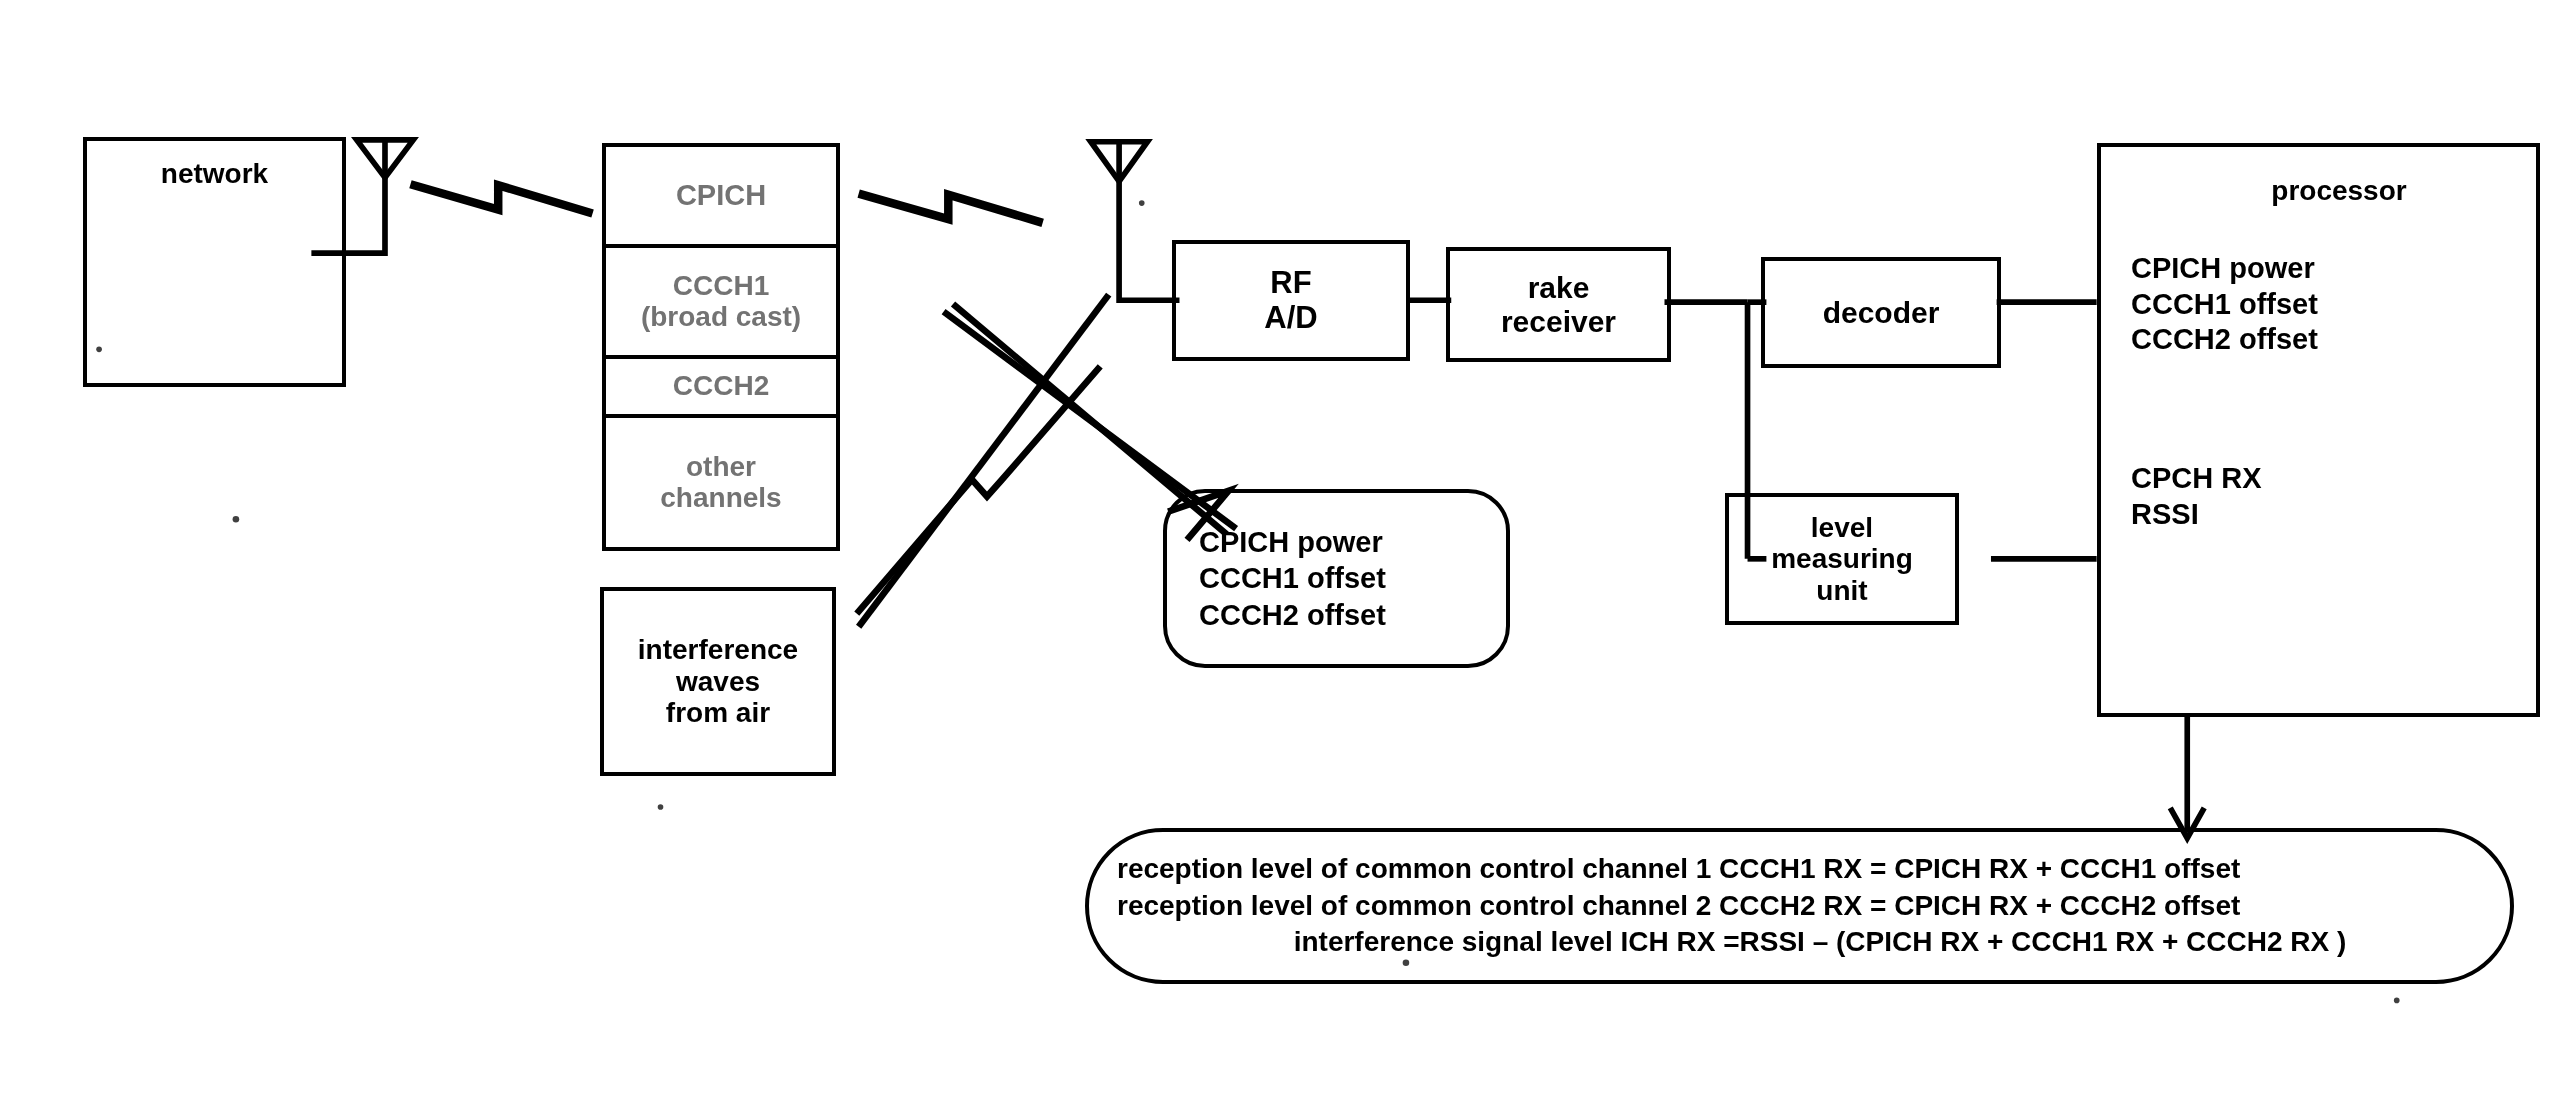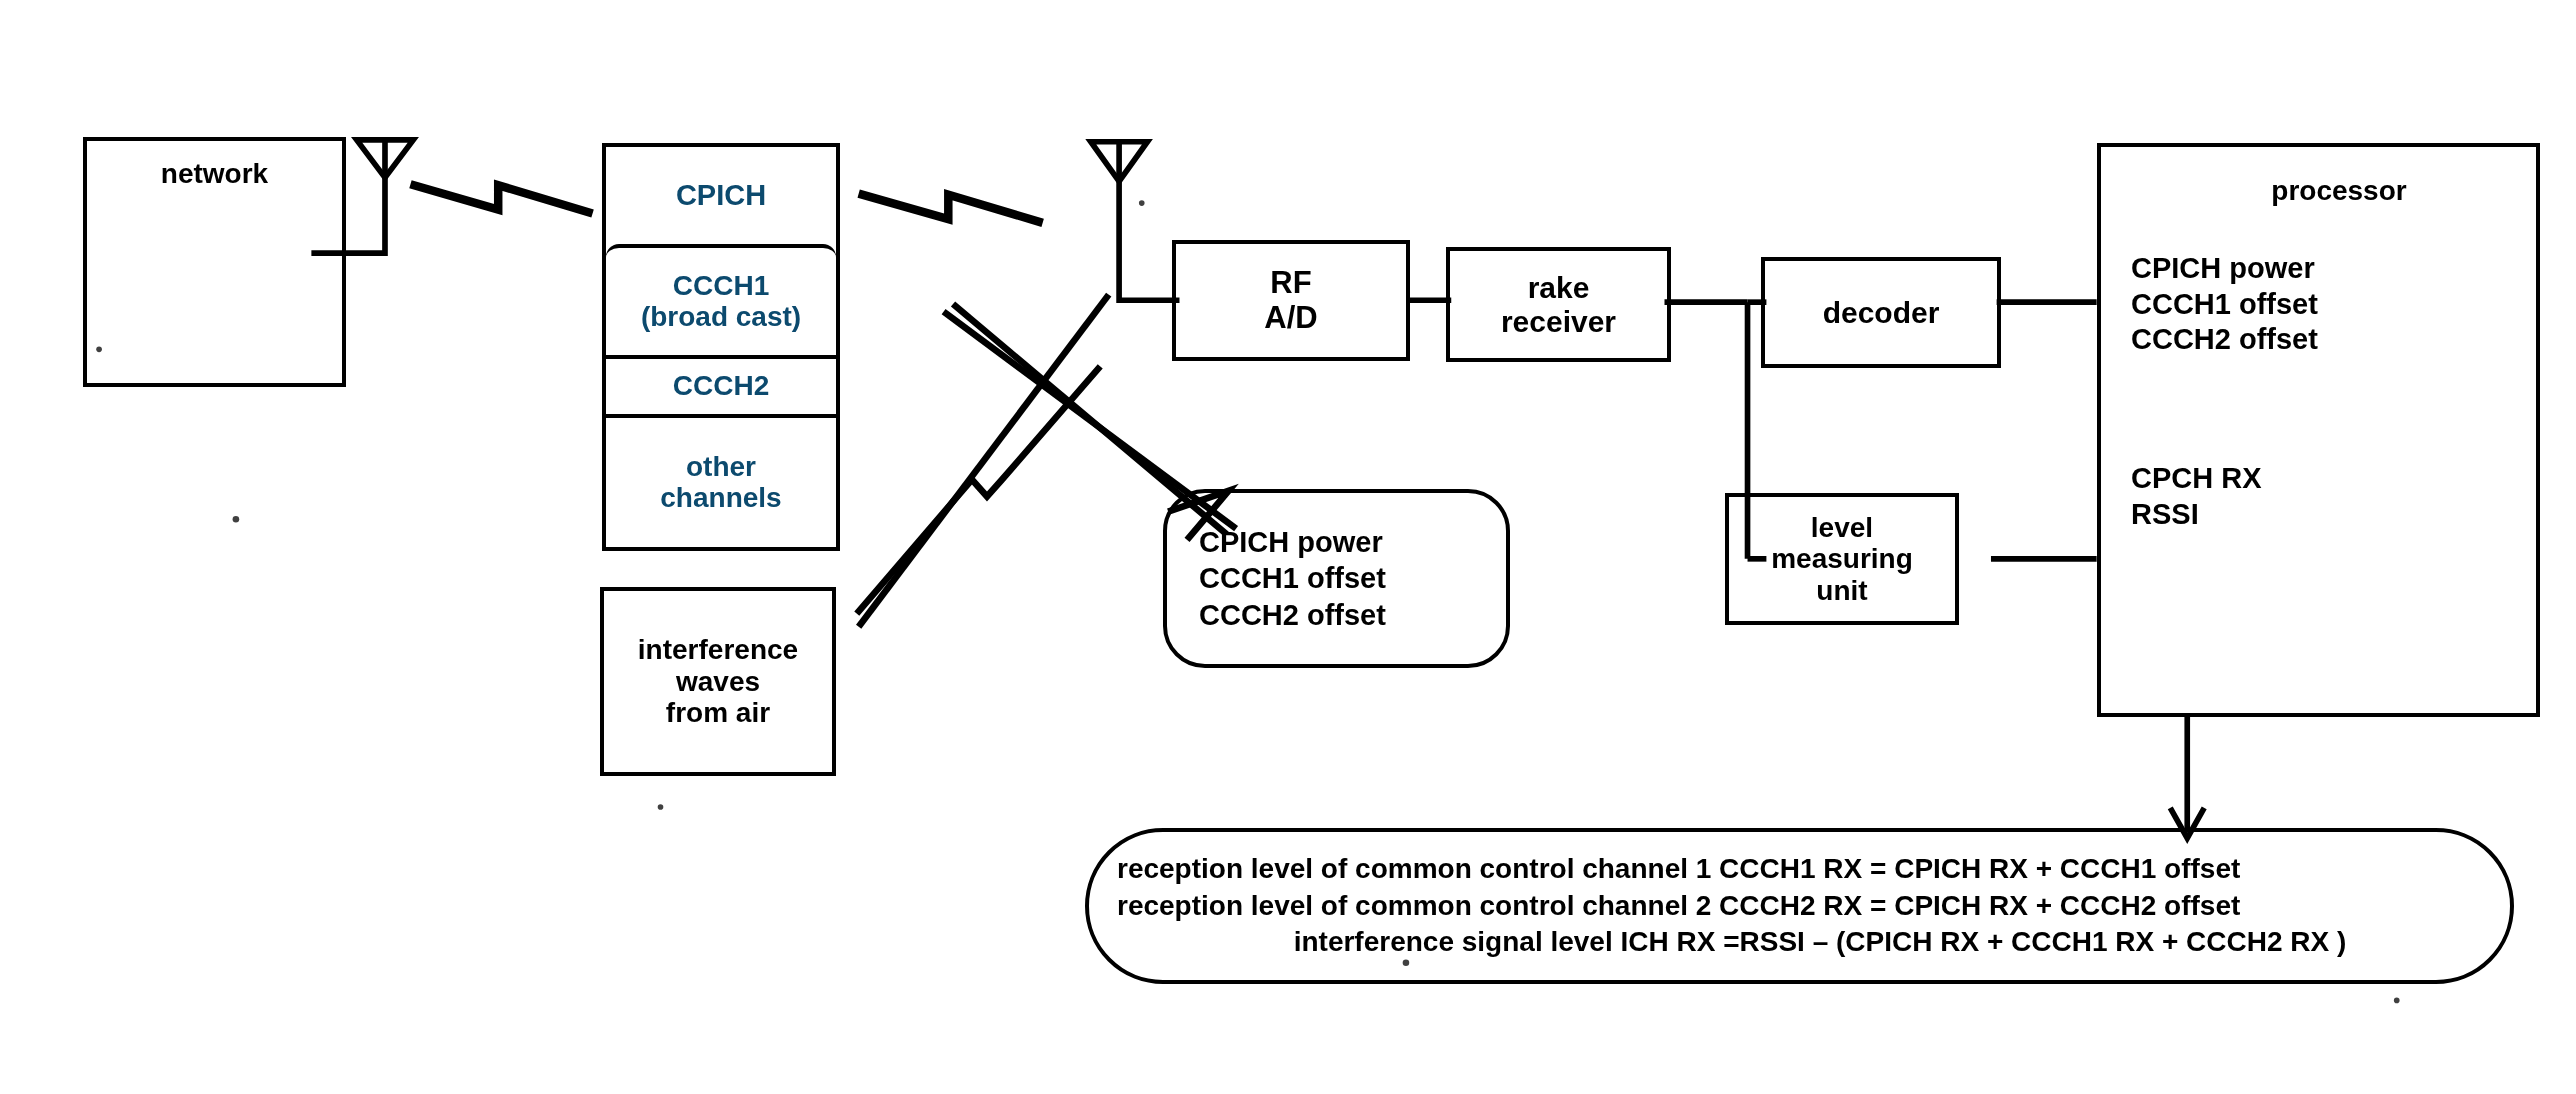--- a/index.html
+++ b/index.html
@@ -43,21 +43,21 @@
     display: flex;
     flex-direction: column;
   }
   .stack .cell {
     box-sizing: border-box;
     display: flex;
     align-items: center;
     justify-content: center;
     text-align: center;
     line-height: 1.1;
-    color: #0c4a6e;
+    color: #737373;
   }
   .stack .cell + .cell {
     border-top: 4.7px solid #000;
   }
   .bubble {
     position: absolute;
     box-sizing: border-box;
     border: 4.7px solid #000;
     border-radius: 42px;
     display: flex;
@@ -158,21 +158,21 @@
   </svg>
 
   <div class="box" style="left:83px; top:137px; width:263px; height:250px; font-size:28px; font-weight:bold; align-items:flex-start; padding-top:17px;">
     <span>network</span>
   </div>
 
   <div class="stack" style="left:602px; top:143px; width:238px; height:408px;">
     <div class="cell" style="height:97px; font-size:29px; font-weight:bold;">
       <span>CPICH</span>
     </div>
-    <div class="cell" style="height:111px; font-size:28px; font-weight:bold;border-radius:13px;">
+    <div class="cell" style="height:111px; font-size:28px; font-weight:bold;">
       <span style="white-space:pre-line;">CCCH1
 (broad cast)</span>
     </div>
     <div class="cell" style="height:59px; font-size:28px; font-weight:bold;">
       <span>CCCH2</span>
     </div>
     <div class="cell" style="flex:1; font-size:28px; font-weight:bold;text-align:center;">
       <span style="white-space:pre-line;">other
 channels</span>
     </div>

